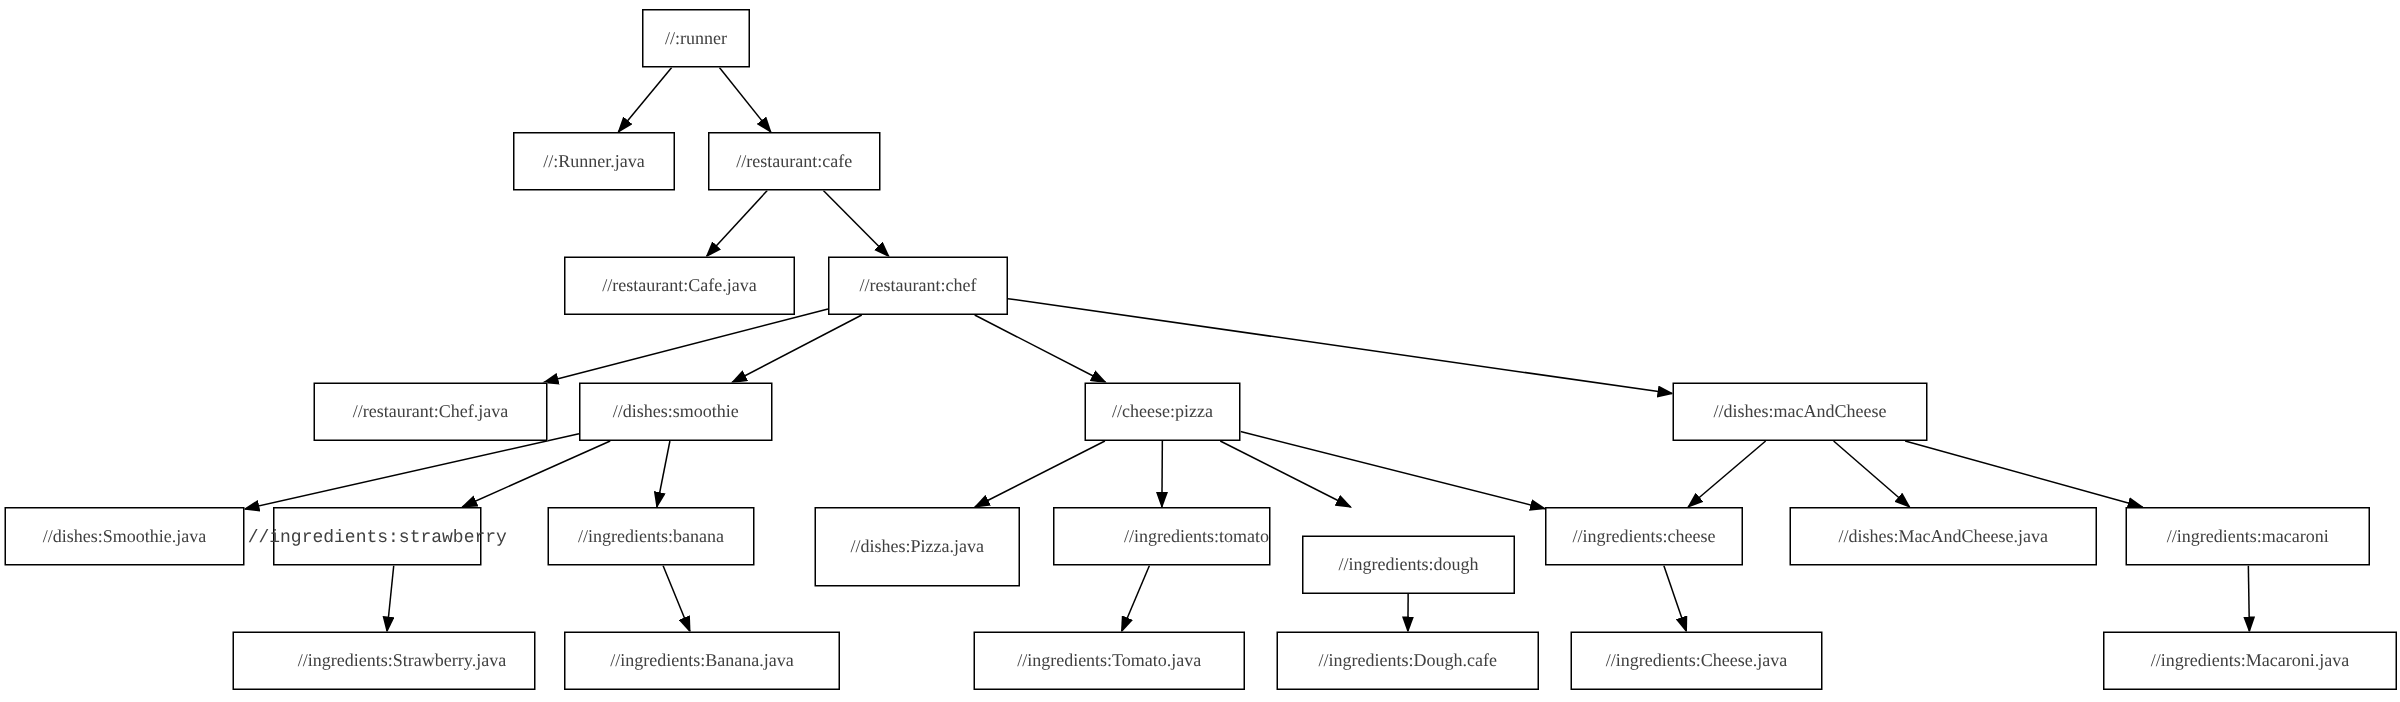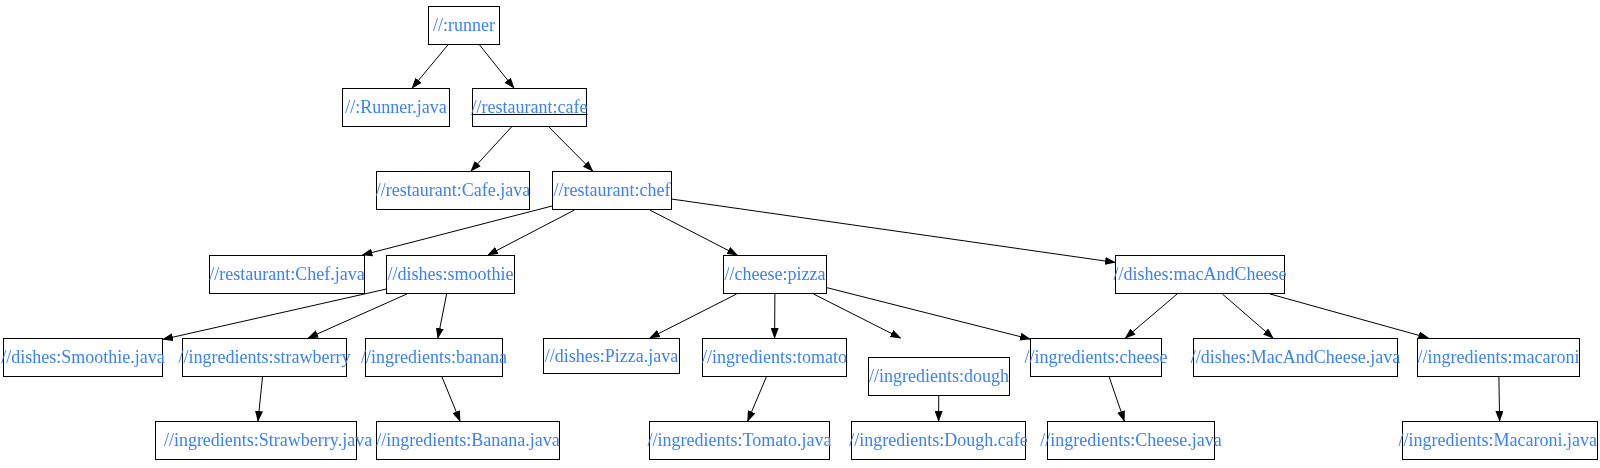--- a/index.html
+++ b/index.html
@@ -26,22 +26,22 @@
     position: absolute;
     box-sizing: border-box;
     border: 1px solid #000000;
     background: #ffffff;
     display: flex;
     align-items: center;
     justify-content: center;
     white-space: nowrap;
   }
   .node span {
-    font-size: 18px;
-    color: #3b82f6;
+    font-size: 12px;
+    color: #404040;
     letter-spacing: 0px;
   }
 </style>
 </head>
 <body>
 
 <div id="canvas">
   <svg id="edge-layer" xmlns="http://www.w3.org/2000/svg" viewBox="0 0 1600 468">
     <defs>
       <marker id="arrowhead" markerWidth="11" markerHeight="8" refX="10" refY="4" orient="auto" markerUnits="userSpaceOnUse">
@@ -75,21 +75,21 @@
         <line x1="1498.9" y1="377.0" x2="1499.6" y2="421.0" stroke="#000000" stroke-width="1" marker-end="url(#arrowhead)"></line>
       </g>
   </svg>
   <div id="node-layer">
       <div class="node" style="left: 428px; top: 6px; width: 72px; height: 39px;">
         <span>//:runner</span>
       </div>
       <div class="node" style="left: 342px; top: 88px; width: 108px; height: 39px;">
         <span>//:Runner.java</span>
       </div>
-      <div class="node" style="left: 472px; top: 88px; width: 115px; height: 39px; text-decoration: underline;">
+      <div class="node" style="left: 472px; top: 88px; width: 115px; height: 39px;">
         <span>//restaurant:cafe</span>
       </div>
       <div class="node" style="left: 376px; top: 171px; width: 154px; height: 39px;">
         <span>//restaurant:Cafe.java</span>
       </div>
       <div class="node" style="left: 552px; top: 171px; width: 120px; height: 39px;">
         <span>//restaurant:chef</span>
       </div>
       <div class="node" style="left: 209px; top: 255px; width: 156px; height: 39px;">
         <span>//restaurant:Chef.java</span>
@@ -99,30 +99,30 @@
       </div>
       <div class="node" style="left: 723px; top: 255px; width: 104px; height: 39px;">
         <span>//cheese:pizza</span>
       </div>
       <div class="node" style="left: 1115px; top: 255px; width: 170px; height: 39px;">
         <span>//dishes:macAndCheese</span>
       </div>
       <div class="node" style="left: 3px; top: 338px; width: 160px; height: 39px;">
         <span>//dishes:Smoothie.java</span>
       </div>
-      <div class="node" style="left: 182px; top: 338px; width: 165px; height: 39px;">
+      <div class="node" style="left: 182px; top: 338px; width: 139px; height: 39px; font-family: Liberation Mono, monospace;">
         <span>//ingredients:strawberry</span>
       </div>
       <div class="node" style="left: 365px; top: 338px; width: 138px; height: 39px;">
         <span>//ingredients:banana</span>
       </div>
-      <div class="node" style="left: 543px; top: 338px; width: 137px; height: 36px;">
+      <div class="node" style="left: 543px; top: 338px; width: 137px; height: 53px;">
         <span>//dishes:Pizza.java</span>
       </div>
-      <div class="node" style="left: 702px; top: 338px; width: 145px; height: 39px;">
+      <div class="node" style="left: 702px; top: 338px; width: 145px; height: 39px; justify-content: flex-end;">
         <span>//ingredients:tomato</span>
       </div>
       <div class="node" style="left: 868px; top: 357px; width: 142px; height: 39px;">
         <span>//ingredients:dough</span>
       </div>
       <div class="node" style="left: 1030px; top: 338px; width: 132px; height: 39px;">
         <span>//ingredients:cheese</span>
       </div>
       <div class="node" style="left: 1193px; top: 338px; width: 205px; height: 39px;">
         <span>//dishes:MacAndCheese.java</span>
@@ -138,17 +138,17 @@
       </div>
       <div class="node" style="left: 649px; top: 421px; width: 181px; height: 39px;">
         <span>//ingredients:Tomato.java</span>
       </div>
       <div class="node" style="left: 851px; top: 421px; width: 175px; height: 39px;">
         <span>//ingredients:Dough.cafe</span>
       </div>
       <div class="node" style="left: 1047px; top: 421px; width: 168px; height: 39px;">
         <span>//ingredients:Cheese.java</span>
       </div>
-      <div class="node" style="left: 1402px; top: 421px; width: 196px; height: 39px; justify-content: flex-end;">
+      <div class="node" style="left: 1402px; top: 421px; width: 196px; height: 39px;">
         <span>//ingredients:Macaroni.java</span>
       </div>
     </div>
 </div>
 
 </body></html>

